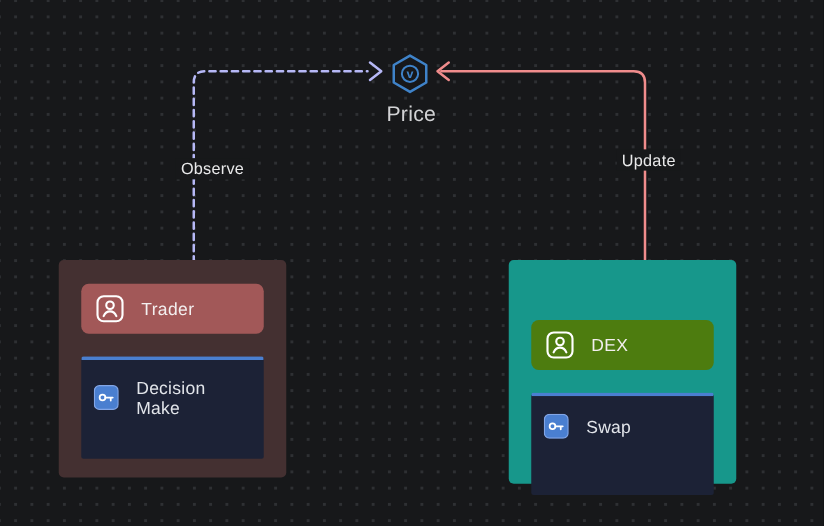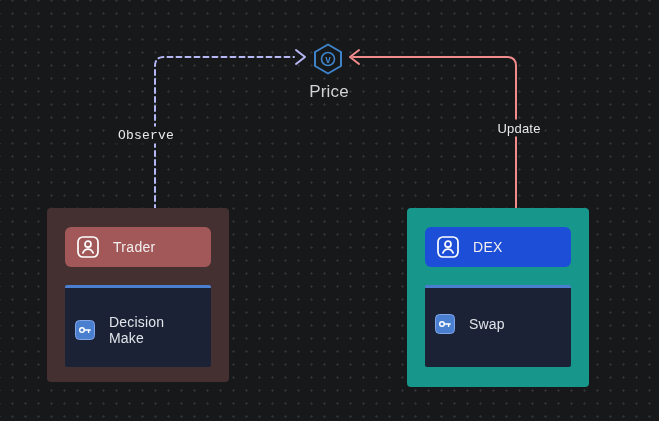--- a/index.html
+++ b/index.html
@@ -22,26 +22,26 @@
     font-size:17px;color:#d2d3d5;letter-spacing:.2px;
   }
   .group{position:absolute;width:182px;border-radius:4px;padding:19px 18px 0;box-sizing:border-box;}
   .group-trader{left:47px;top:208px;height:174px;background:#443031;}
   .group-dex{left:407px;top:208px;height:179px;background:#17978b;}
   .group-header{
     height:40px;border-radius:6px;display:flex;align-items:center;
     padding:0 11px;gap:13px;box-sizing:border-box;
   }
   .group-trader .group-header{background:#a25858;}
-  .group-dex .group-header{background:#1d4ed8;}
+  .group-dex .group-header{background:#4d7c0f;margin-top:29px;}
   .group-title{font-size:14px;color:#f3efef;letter-spacing:.3px;}
   .node-card{
     margin-top:18px;height:82px;background:#1c2236;
     border-top:3px solid #4a7fd0;border-radius:2px;
-    padding:26px 10px 0;box-sizing:border-box;
+    padding:14px 10px 0;box-sizing:border-box;
   }
   .node-row{display:flex;align-items:center;gap:14px;}
   .node-label{font-size:14px;color:#e2e5ea;letter-spacing:.2px;}
   .icon{display:inline-flex;flex:0 0 auto;}
 </style>
 </head>
 <body>
 
 <div class="canvas">
 
@@ -58,21 +58,21 @@
     <span class="icon">
       <svg width="34" height="34" viewBox="0 0 34 34">
         <polygon points="17,2.5 30,10 30,24 17,31.5 4,24 4,10" fill="#17181a" stroke="#3f83c9" stroke-width="2" stroke-linejoin="round"></polygon>
         <circle cx="17" cy="17" r="6.5" fill="none" stroke="#3f83c9" stroke-width="1.6"></circle>
         <text x="17" y="20.8" text-anchor="middle" font-size="10" font-weight="bold" fill="#3f83c9" font-family="Liberation Sans, sans-serif">v</text>
       </svg>
     </span>
   </div>
   <div class="price-label">Price</div>
 
-  <div class="edge-label" style="left:146px;top:135px;font-family:Liberation Mono, monospace;">Observe</div>
+  <div class="edge-label" style="left:170px;top:135px;">Observe</div>
   <div class="edge-label" style="left:519px;top:128px;">Update</div>
 
   <div class="group group-trader">
     <div class="group-header">
       <span class="icon">
         <svg width="24" height="24" viewBox="0 0 24 24" fill="none" stroke="#ffffff" stroke-width="1.7" stroke-linecap="round" stroke-linejoin="round">
           <rect x="2" y="2" width="20" height="20" rx="5"></rect>
           <circle cx="12" cy="9.2" r="3"></circle>
           <path d="M6.9 17.9c1.2-2.7 2.9-3.8 5.1-3.8s3.9 1.1 5.1 3.8"></path>
         </svg>

